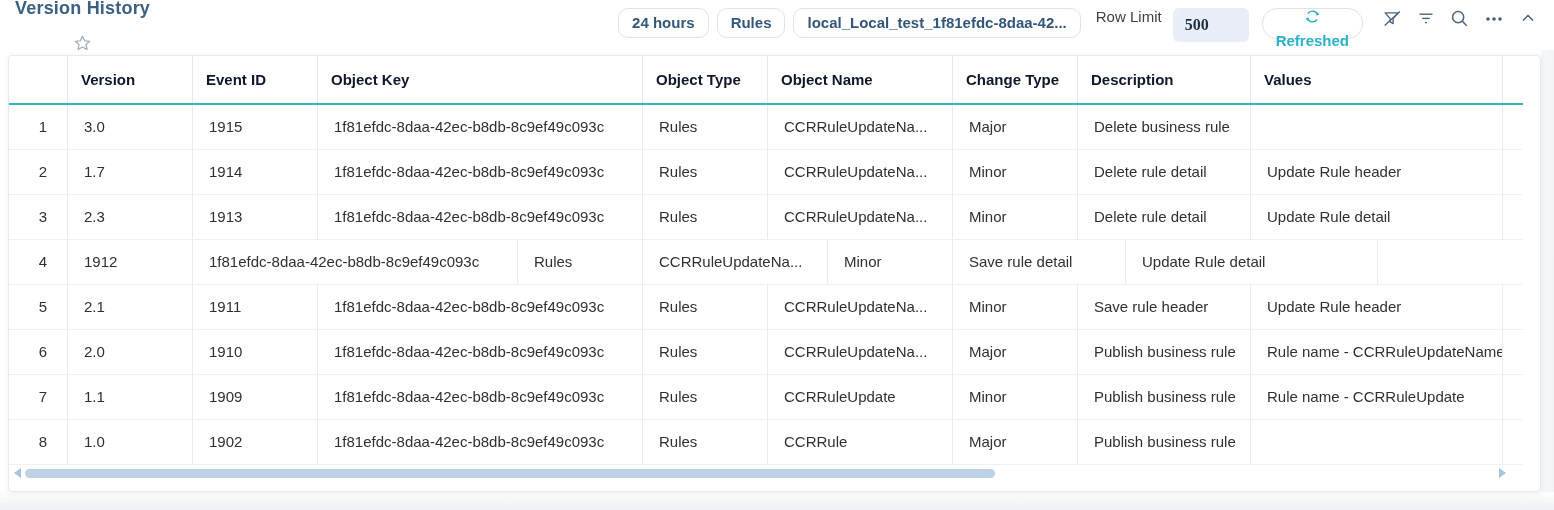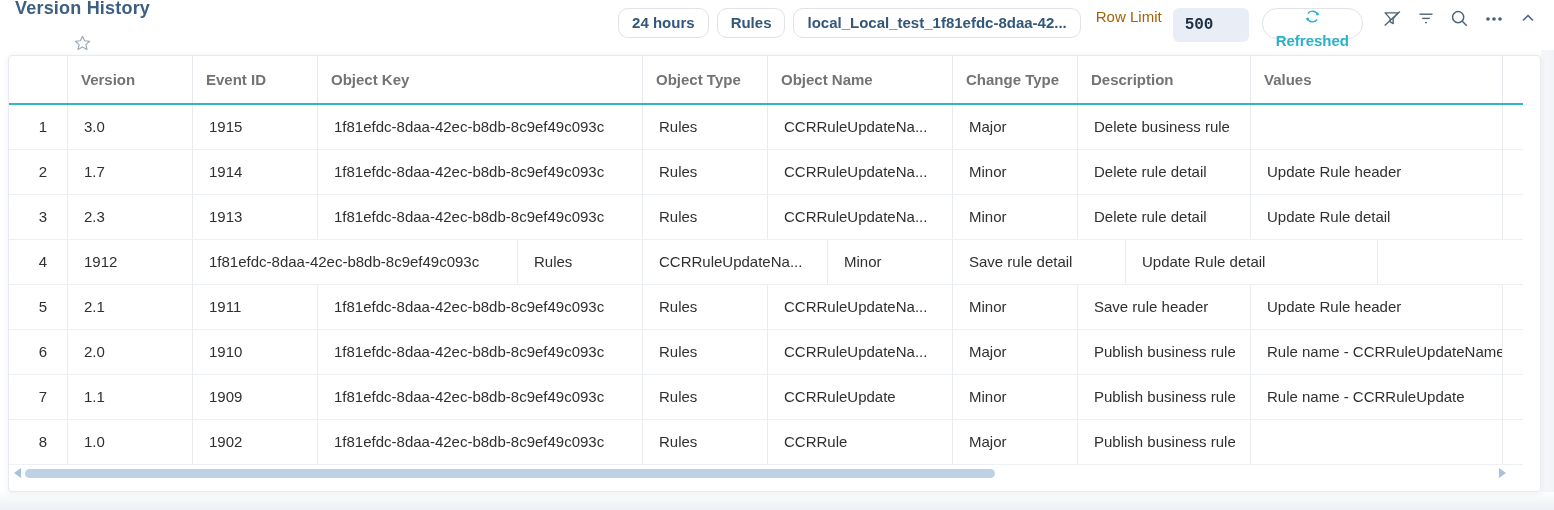--- a/index.html
+++ b/index.html
@@ -20,35 +20,35 @@
   .topbar { position:absolute; left:0; top:0; width:1554px; height:50px;
     display:flex; align-items:center; justify-content:space-between; background:#fff; z-index:3; }
   .title-wrap { display:flex; align-items:center; gap:13px; padding-left:15px;flex-direction:column; }
   .page-title { margin:0; font-size:18px; font-weight:700; color:#3c5f82; letter-spacing:.2px; }
   .star-btn { display:inline-flex; cursor:pointer; margin-top:2px; }
 
   .toolbar-right { display:flex; padding-right:16px; }
   .chip { height:30px; line-height:28px; padding:0 13px; border:1px solid #dde3e9; border-radius:10px;
     background:#fff; color:#33577b; font-size:15px; font-weight:700; white-space:nowrap;
     margin-right:8px; cursor:pointer; }
-  .rl-label { color:#a16207; font-size:15px; margin:0 11px 0 7px; white-space:nowrap; }
+  .rl-label { color:#404040; font-size:15px; margin:0 11px 0 7px; white-space:nowrap; }
   .rl-input { width:76px; height:34px; border:none; border-radius:6px; background:#e9eef6;
-    color:#1d2f42; font-family:Liberation Mono, monospace; font-size:16px; font-weight:700;
+    color:#1d2f42; font-family:Liberation Serif, serif; font-size:16px; font-weight:700;
     padding:0 12px; outline:none; }
   .refresh-btn { display:flex; align-items:center; gap:8px; height:31px; padding:0 13px;
     margin:0 17px 0 13px; border:1px solid #dde3e9; border-radius:15px; background:#fff;
     color:#29b2c6; font-family:"Liberation Sans",sans-serif; font-size:15px; font-weight:700; cursor:pointer;flex-direction:column; }
   .tool-ic { display:inline-flex; margin-left:13px; cursor:pointer; }
 
   
   .card { position:absolute; left:8px; top:55px; width:1533px; height:437px; background:#fff;
     border:1px solid #e7eaee; border-radius:4px; box-shadow:0 1px 6px rgba(40,60,90,.08); z-index:2; }
   .table-inner { width:1514px; }
   .thead { display:flex; height:49px; border-bottom:2px solid #35b5c4; }
-  .th { font-size:15px; font-weight:700; color:#737373; line-height:47px; padding-left:13px;
+  .th { font-size:15px; font-weight:700; color:#0f172a; line-height:47px; padding-left:13px;
     border-right:1px solid #e5e9ed; white-space:nowrap; overflow:hidden; cursor:pointer; }
   .tr { display:flex; height:45px; border-bottom:1px solid #eef1f4; background:#fff; }
   .td { font-size:15px; color:#303030; line-height:44px; padding-left:16px;
     border-right:1px solid #e8ecef; white-space:nowrap; overflow:hidden; }
   .c-num     { width:59px;  text-align:right; padding-left:0; padding-right:20px; }
   .c-version { width:125px; }
   .c-event   { width:125px; }
   .c-key     { width:325px; }
   .c-otype   { width:125px; }
   .c-oname   { width:185px; }

